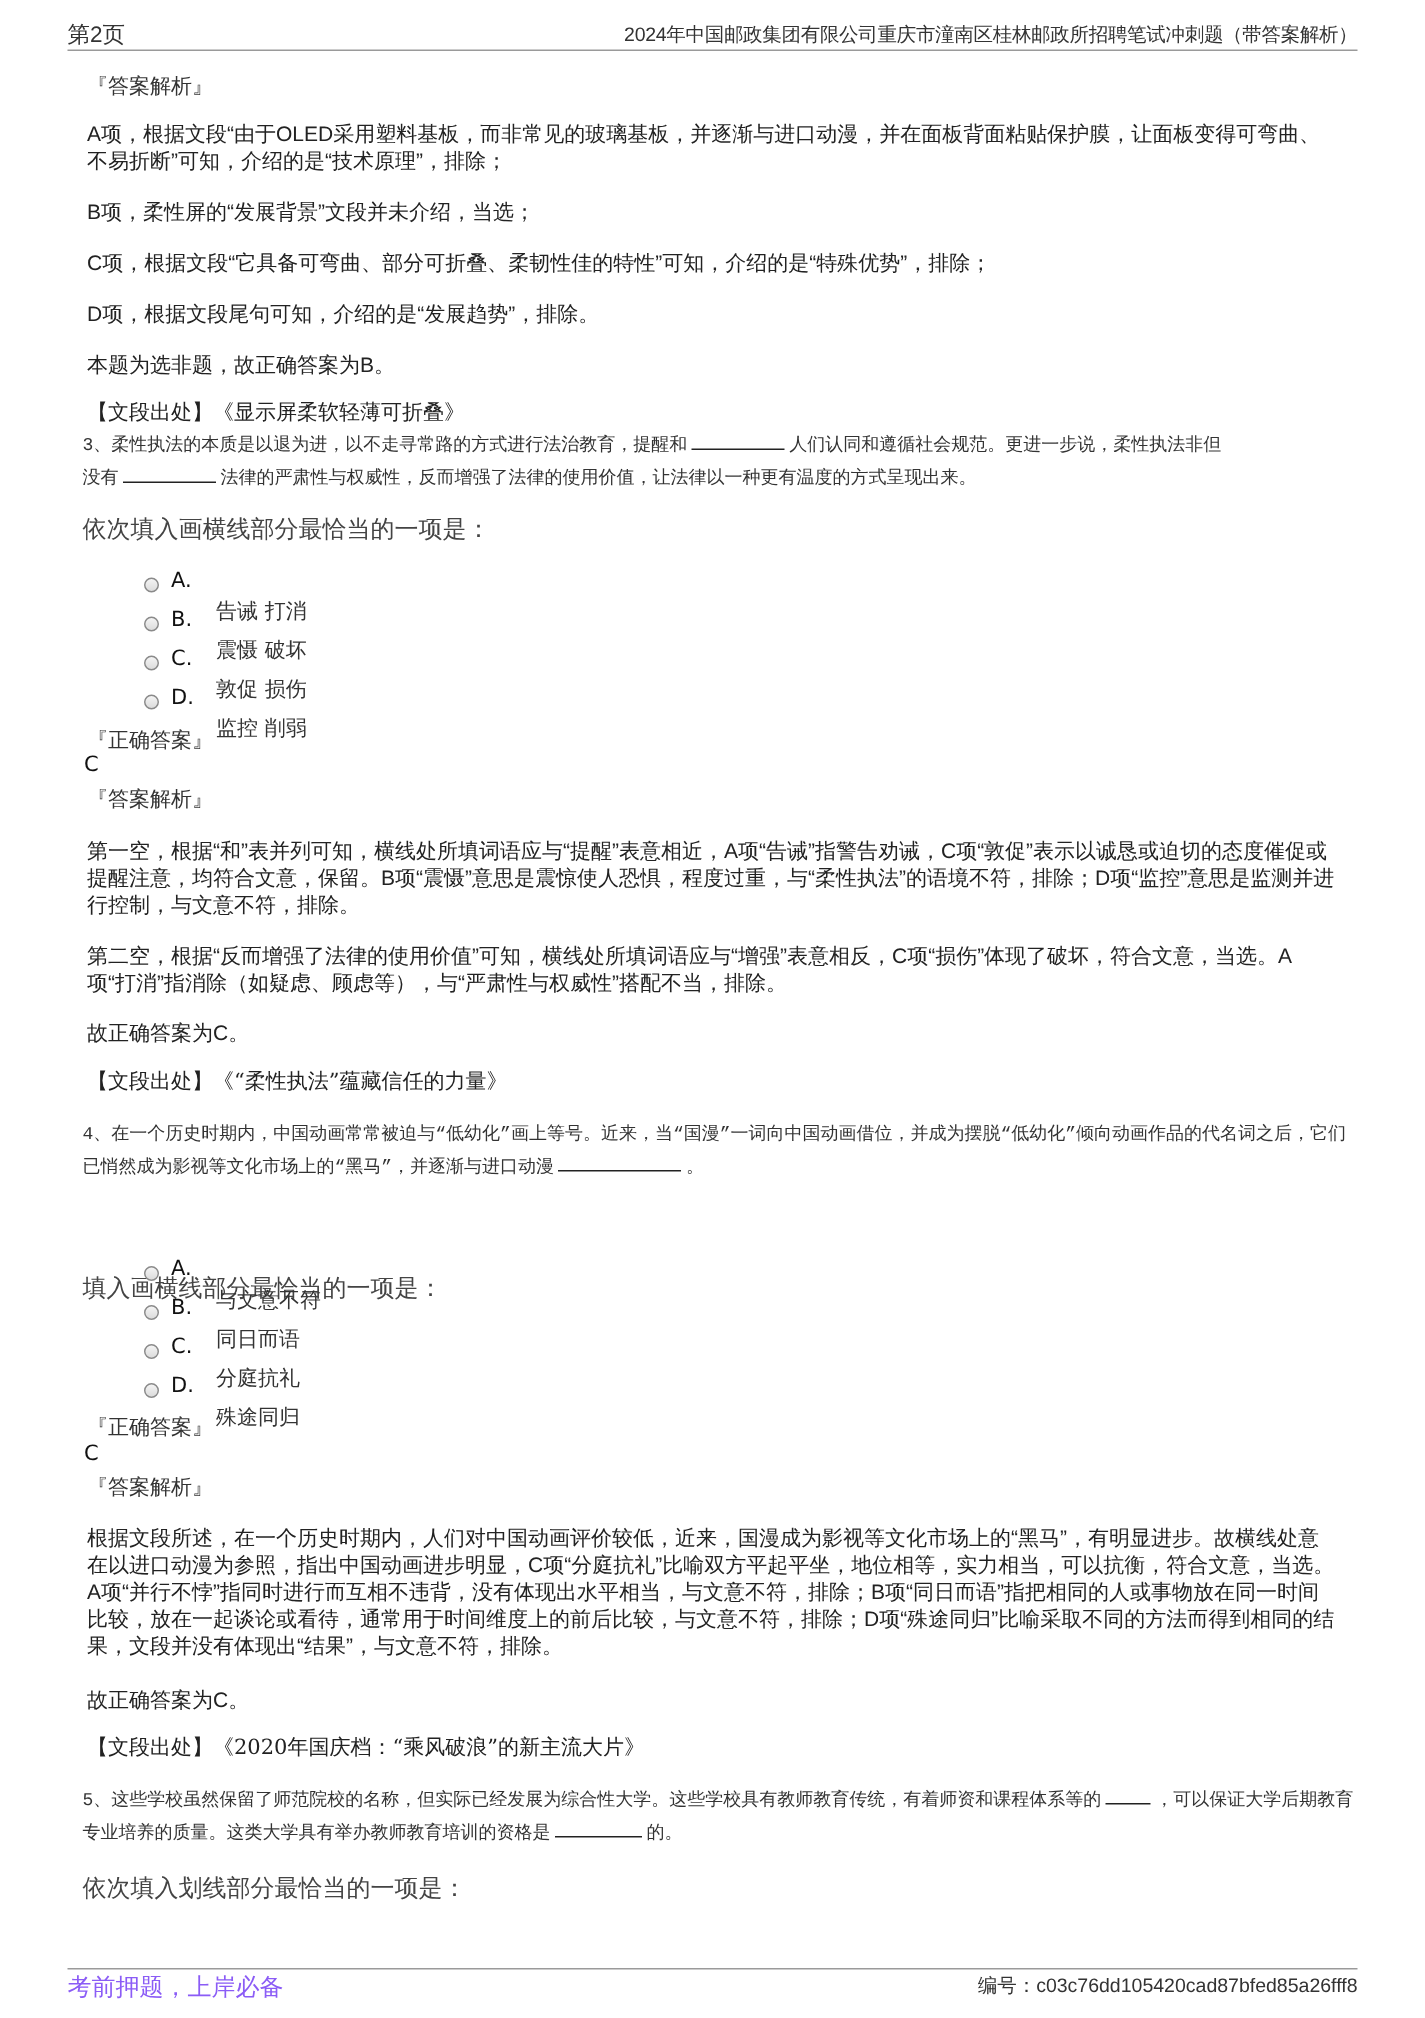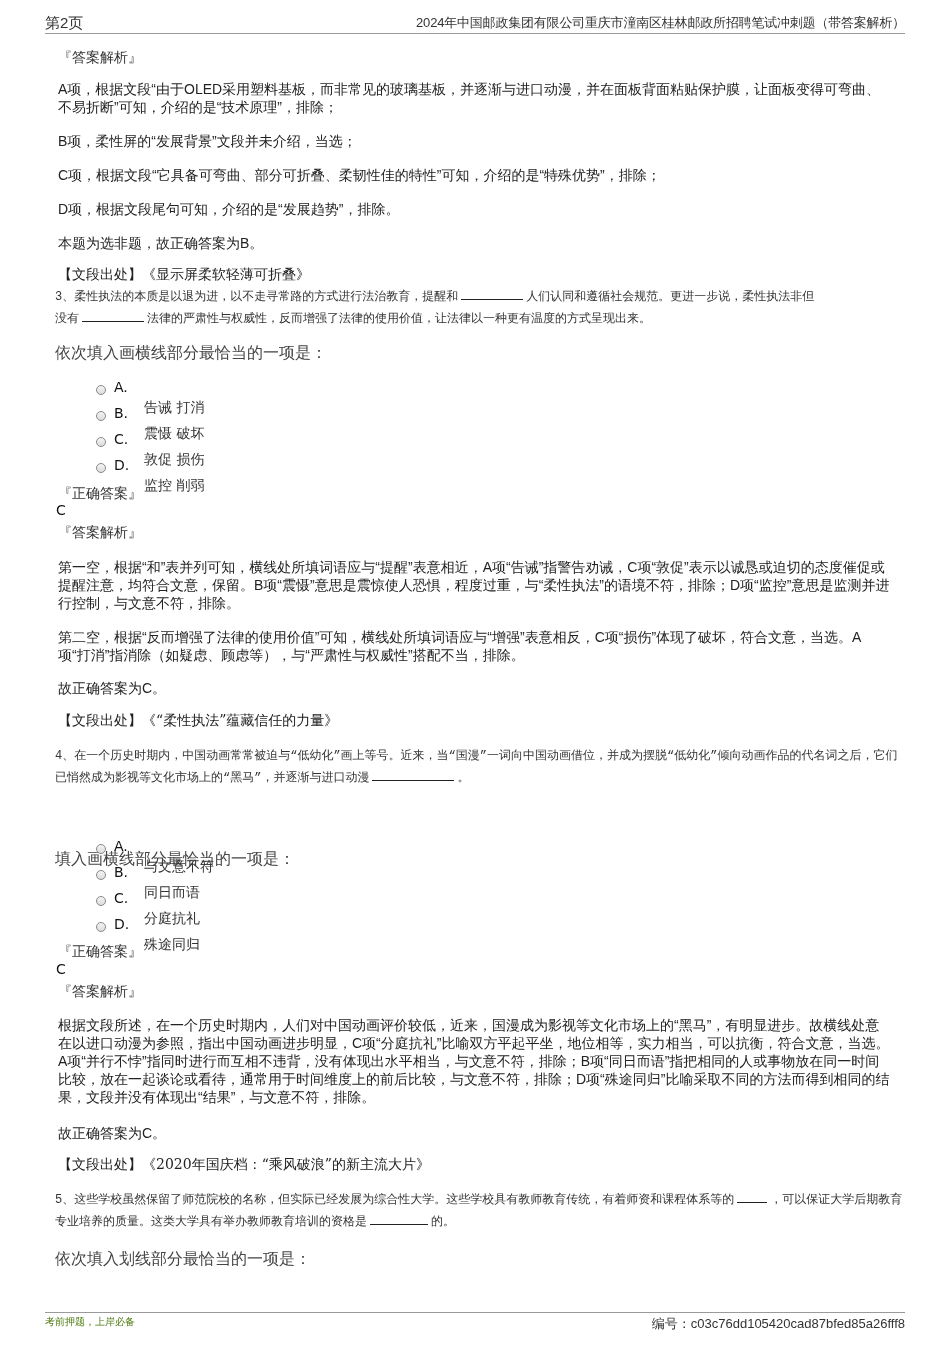--- a/index.html
+++ b/index.html
@@ -4,21 +4,21 @@
   <style>
     * { box-sizing: border-box; margin: 0; padding: 0; }
     html, body { width: 950px; height: 1345px; background: #ffffff; overflow: hidden; }
     body { position: relative; font-family: "DejaVu Sans", "Liberation Sans", sans-serif; color: #222; }
 
     .header { position: absolute; left: 45px; top: 12px; width: 860px; height: 22px; border-bottom: 1px solid #9a9a9a; }
     .header .pnum { position: absolute; left: 0; top: 2px; font-size: 15px; color: #333; font-family: "Liberation Sans", sans-serif; }
     .header .title { position: absolute; right: 0; top: 2px; font-size: 13px; color: #333; font-family: "Liberation Sans", sans-serif; letter-spacing: -0.2px; }
 
     .footer { position: absolute; left: 45px; top: 1312px; width: 860px; border-top: 1px solid #9a9a9a; height: 24px; }
-    .footer .left { position: absolute; left: 0; top: 2px; font-size: 10px; color: #4d7c0f; font-family: Liberation Mono, monospace; }
+    .footer .left { position: absolute; left: 0; top: 2px; font-size: 16px; color: #8b5cf6; font-family: Liberation Mono, monospace; }
     .footer .right { position: absolute; right: 0; top: 2px; font-size: 13px; color: #333; font-family: "Liberation Sans", sans-serif; margin-left: 38px; }
 
     .blk { position: absolute; }
     .tag { font-size: 14px; color: #333; font-family: "DejaVu Serif", serif; }
     .para { font-size: 14px; line-height: 18px; color: #222; font-family: "Liberation Sans", sans-serif; width: 835px; }
     .src { font-size: 14px; color: #222; font-family: "DejaVu Serif", serif; }
     .q { font-size: 12px; line-height: 22px; color: #333; font-family: Liberation Mono, monospace; width: 850px; }
     .q .blank { display: inline-block; border-bottom: 1px solid #222; height: 14px; vertical-align: baseline; margin: 0 3px; }
     .prompt { font-size: 16px; color: #444; font-family: "DejaVu Serif", serif; }
     .opt { position: absolute; left: 96px; height: 20px; display: flex; align-items: center; }

